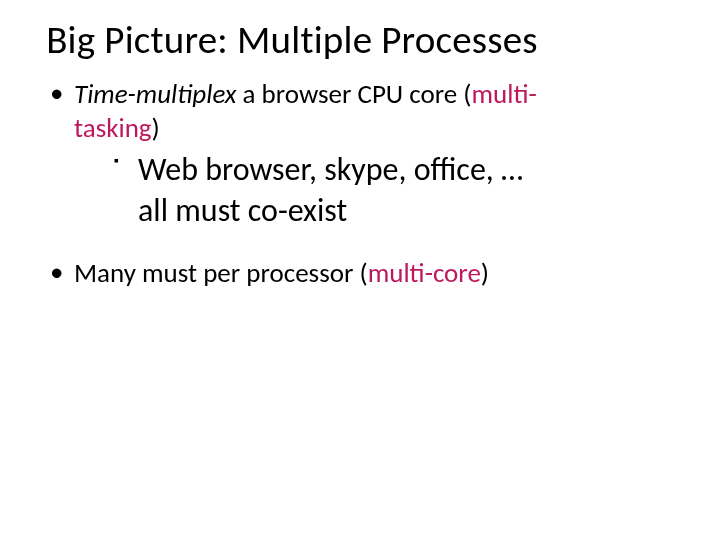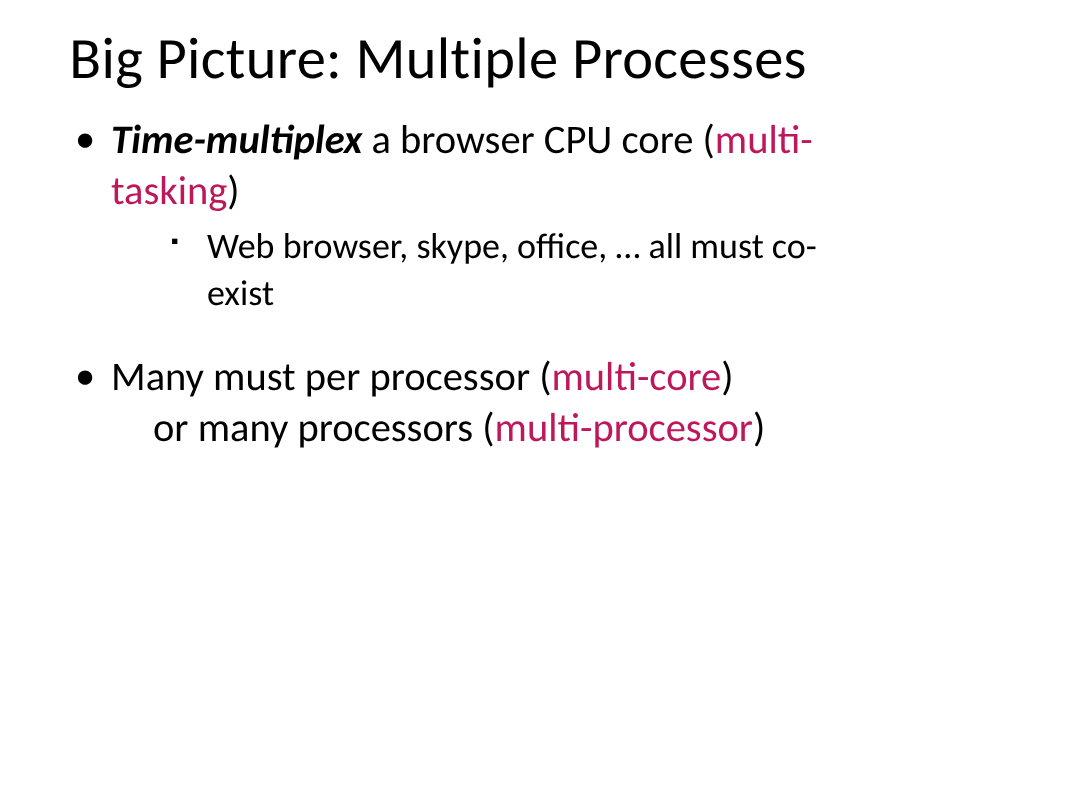--- a/index.html
+++ b/index.html
@@ -41,39 +41,39 @@
     content: "•";
     position: absolute;
     left: 4px;
     top: -1px;
     font-size: 27px;
   }
   ul.level2 {
     list-style: none;
     padding: 0;
     margin: 4px 0 0 40px;
-    font-size: 24px;
+    font-size: 32px;
     line-height: 1.3;
   }
   ul.level2 > li {
     position: relative;
     padding-left: 24px;
     margin-bottom: 2px;
   }
   ul.level2 > li::before {
     content: "▪";
     position: absolute;
     left: 0;
     top: 3px;
     font-size: 14px;
   }
   .spacer {
     height: 22px;
   }
-  .italic { font-style: italic; font-weight: bold; }
+  .italic { font-style: italic; }
   .blue { color: #be185d; }
   .indent-align { padding-left: 28px; display: block; }
 </style>
 </head>
 <body>
 
 <div class="slide">
 
   <h1 class="title">Big Picture: Multiple Processes</h1>
 
@@ -90,20 +90,17 @@
     </li>
 
   </ul>
 
   <div class="spacer"></div>
 
   <ul class="level1">
 
     <li>
       <span>Many must per processor (</span><span class="blue">multi-core</span><span>)</span>
-      <span class="indent-align">
-        <span>or many processors (</span><span class="blue">multi-processor</span><span>)</span>
-      </span>
     </li>
 
   </ul>
 
 </div>
 
 </body></html>

